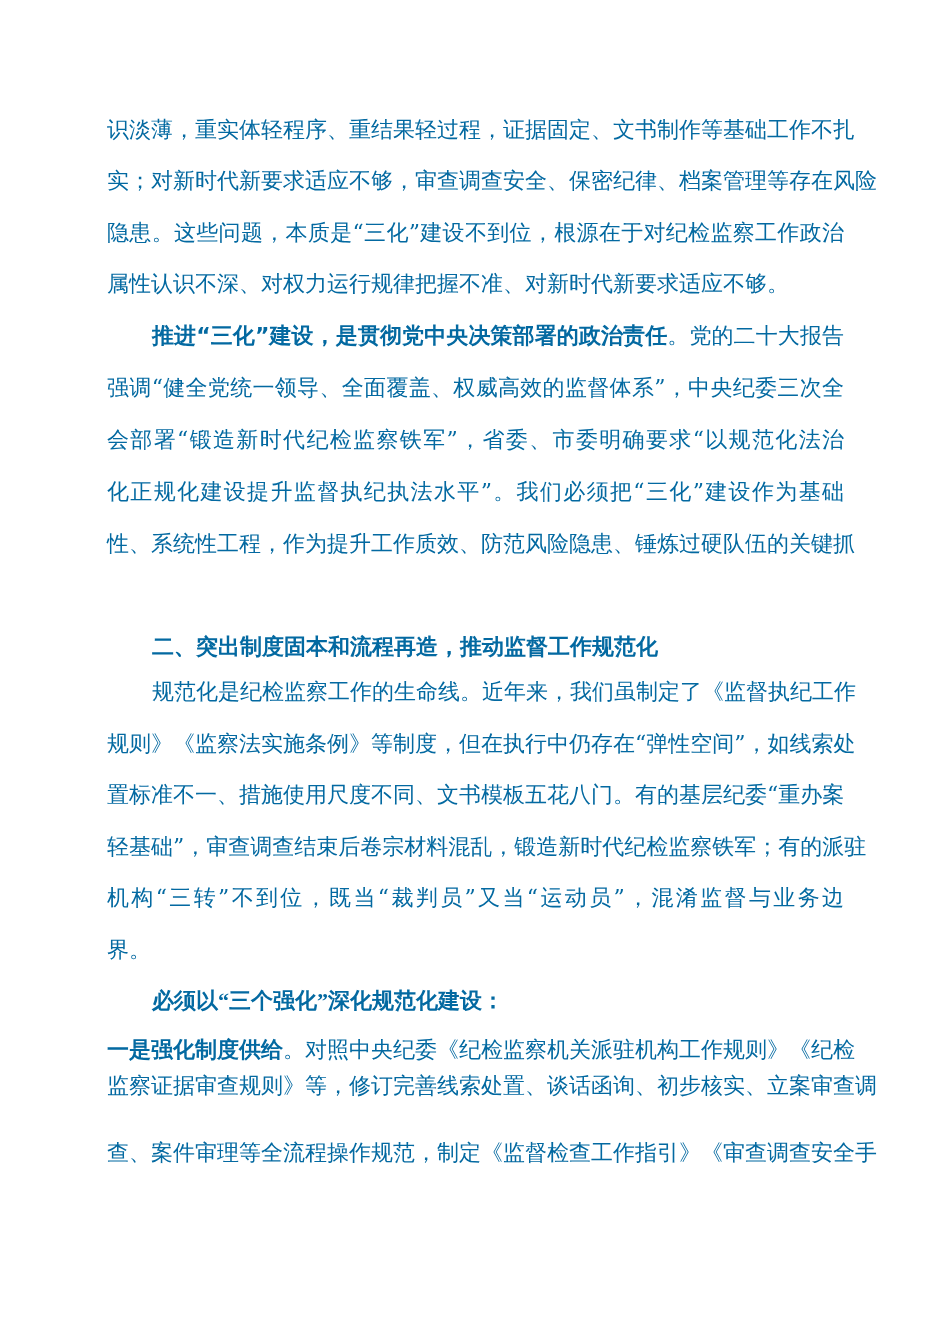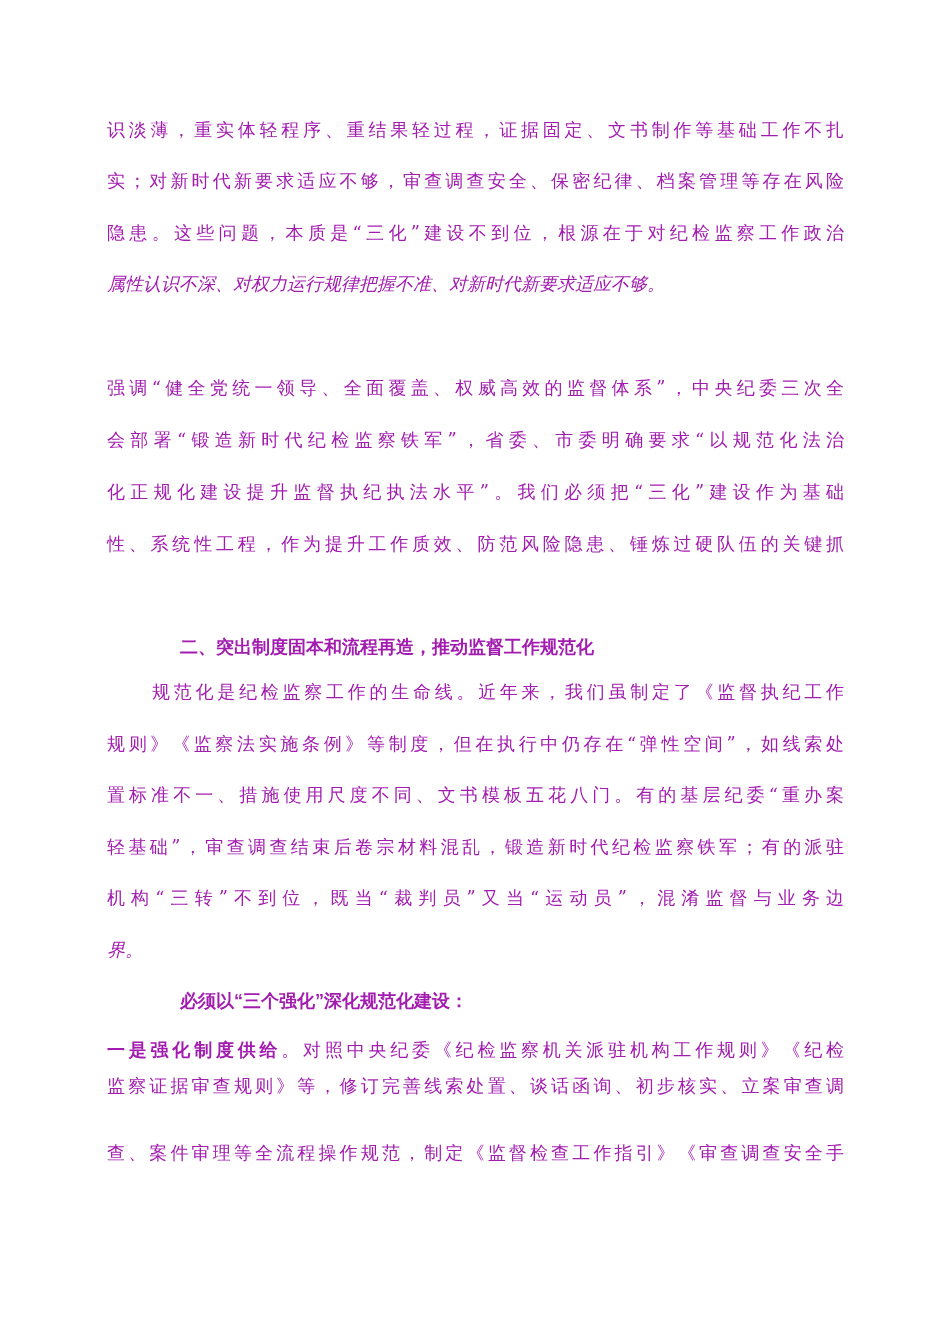--- a/index.html
+++ b/index.html
@@ -7,42 +7,45 @@
   .page {
     position: absolute; left: 0; top: 0; width: 950px; height: 1344px; background: #ffffff;
   }
   .line {
     position: absolute;
     left: 107px;
     width: 737px;
     height: 30px;
     line-height: 30px;
     font-family: "DejaVu Serif", "Liberation Serif", serif;
-    font-size: 18px;
-    color: #a21caf;
+    font-size: 22px;
+    color: #0369a1;
     white-space: nowrap;
     text-align: justify;
     text-align-last: justify;
     letter-spacing: 0px;
   }
-  .line.last { text-align-last: left; font-style: italic; }
+  .line.last { text-align-last: left; }
   .line.indent { left: 152px; width: 692px; }
-  .line.heading { font-family: Liberation Sans, sans-serif; font-weight: bold; text-align-last: left; margin-left: 28px; }
+  .line.heading { font-family: Liberation Serif, serif; font-weight: bold; text-align-last: left; }
   .b { font-family: "DejaVu Sans", "Liberation Sans", sans-serif; font-weight: bold; }
 </style>
 </head>
 <body>
 
 <div class="page">
 
   <div class="line" style="top:115px">识淡薄，重实体轻程序、重结果轻过程，证据固定、文书制作等基础工作不扎</div>
   <div class="line" style="top:166px">实；对新时代新要求适应不够，审查调查安全、保密纪律、档案管理等存在风险</div>
   <div class="line" style="top:218px">隐患。这些问题，本质是“三化”建设不到位，根源在于对纪检监察工作政治</div>
   <div class="line last" style="top:269px">属性认识不深、对权力运行规律把握不准、对新时代新要求适应不够。</div>
 
+  <div class="line indent" style="top:321px">
+    <span class="b">推进“三化”建设，是贯彻党中央决策部署的政治责任</span><span>。党的二十大报告</span>
+  </div>
   <div class="line" style="top:373px">强调“健全党统一领导、全面覆盖、权威高效的监督体系”，中央纪委三次全</div>
   <div class="line" style="top:425px">会部署“锻造新时代纪检监察铁军”，省委、市委明确要求“以规范化法治</div>
   <div class="line" style="top:529px">性、系统性工程，作为提升工作质效、防范风险隐患、锤炼过硬队伍的关键抓</div>
   <div class="line" style="top:477px">化正规化建设提升监督执纪执法水平”。我们必须把“三化”建设作为基础</div>
 
   <div class="line indent heading" style="top:632px">二、突出制度固本和流程再造，推动监督工作规范化</div>
 
   <div class="line indent" style="top:677px">规范化是纪检监察工作的生命线。近年来，我们虽制定了《监督执纪工作</div>
   <div class="line" style="top:729px">规则》《监察法实施条例》等制度，但在执行中仍存在“弹性空间”，如线索处</div>
   <div class="line" style="top:780px">置标准不一、措施使用尺度不同、文书模板五花八门。有的基层纪委“重办案</div>

